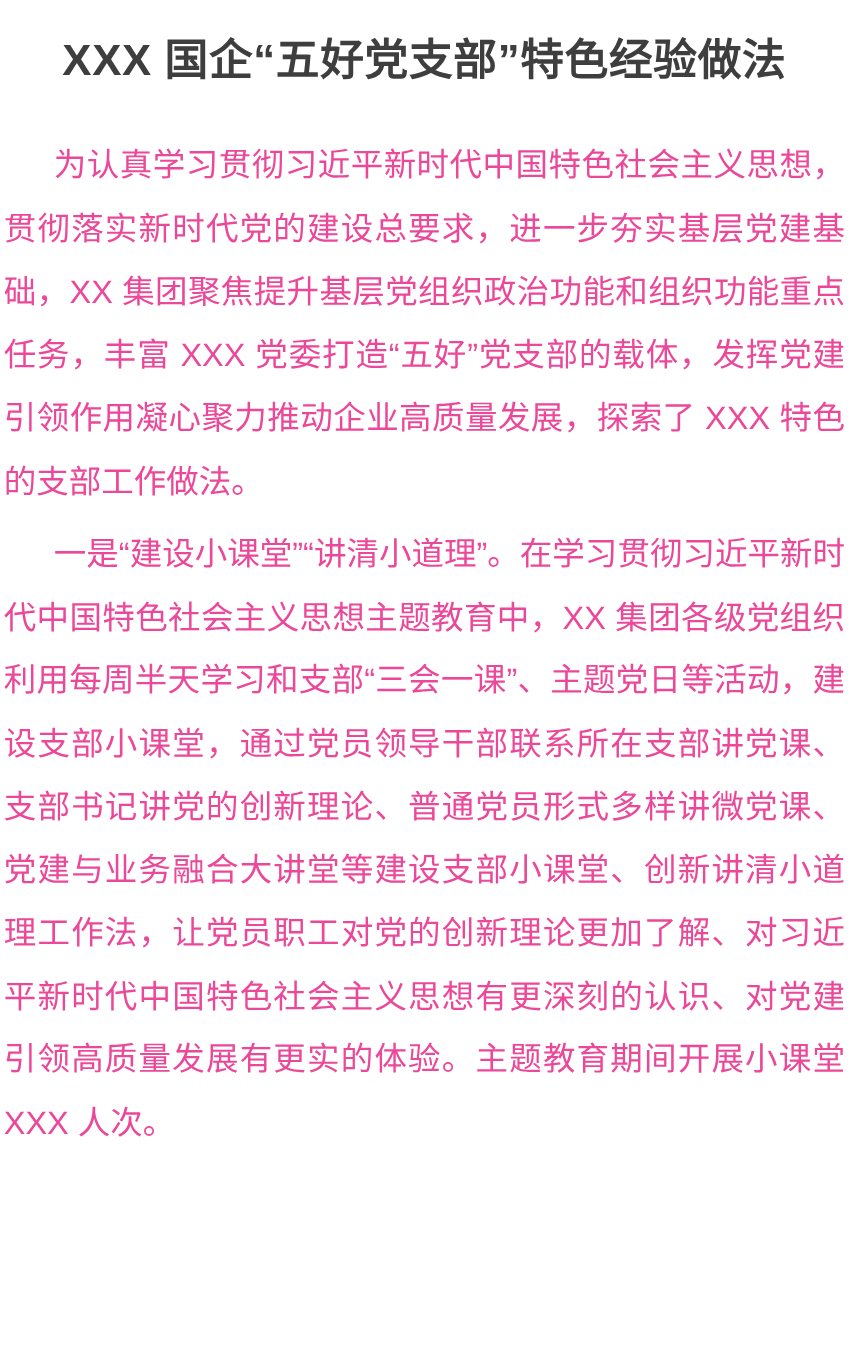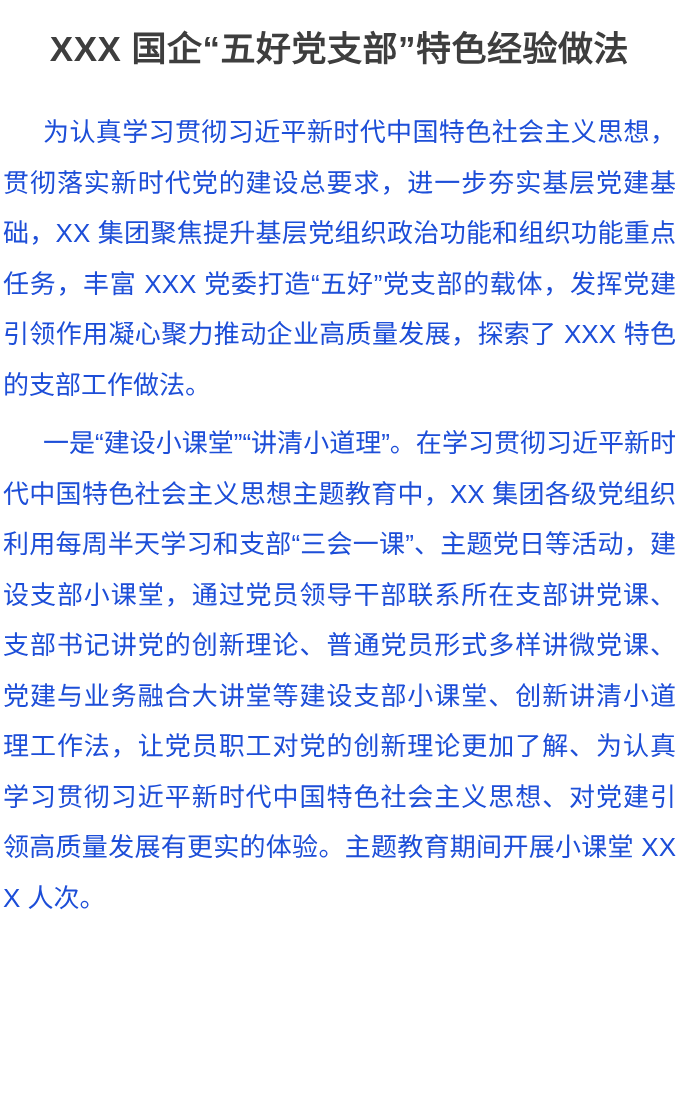--- a/index.html
+++ b/index.html
@@ -29,26 +29,26 @@
     letter-spacing: 0.5px;
   }
   .doc-paragraph {
     margin: 0 0 8px 0;
     font-size: 26px;
     line-height: 50.5px;
     text-align: justify;
     text-justify: inter-ideograph;
     text-indent: 40px;
     word-break: break-all;
-    color: #1d4ed8;
+    color: #ec4899;
   }
 </style>
 </head>
 <body>
 
 <div class="doc">
   <h1 class="doc-title">XXX 国企“五好党支部”特色经验做法</h1>
 
   <p class="doc-paragraph">为认真学习贯彻习近平新时代中国特色社会主义思想，贯彻落实新时代党的建设总要求，进一步夯实基层党建基础，XX 集团聚焦提升基层党组织政治功能和组织功能重点任务，丰富 XXX 党委打造“五好”党支部的载体，发挥党建引领作用凝心聚力推动企业高质量发展，探索了 XXX 特色的支部工作做法。</p>
 
-  <p class="doc-paragraph">一是“建设小课堂”“讲清小道理”。在学习贯彻习近平新时代中国特色社会主义思想主题教育中，XX 集团各级党组织利用每周半天学习和支部“三会一课”、主题党日等活动，建设支部小课堂，通过党员领导干部联系所在支部讲党课、支部书记讲党的创新理论、普通党员形式多样讲微党课、党建与业务融合大讲堂等建设支部小课堂、创新讲清小道理工作法，让党员职工对党的创新理论更加了解、为认真学习贯彻习近平新时代中国特色社会主义思想、对党建引领高质量发展有更实的体验。主题教育期间开展小课堂 XXX 人次。</p>
+  <p class="doc-paragraph">一是“建设小课堂”“讲清小道理”。在学习贯彻习近平新时代中国特色社会主义思想主题教育中，XX 集团各级党组织利用每周半天学习和支部“三会一课”、主题党日等活动，建设支部小课堂，通过党员领导干部联系所在支部讲党课、支部书记讲党的创新理论、普通党员形式多样讲微党课、党建与业务融合大讲堂等建设支部小课堂、创新讲清小道理工作法，让党员职工对党的创新理论更加了解、对习近平新时代中国特色社会主义思想有更深刻的认识、对党建引领高质量发展有更实的体验。主题教育期间开展小课堂 XXX 人次。</p>
 
 </div>
 
 </body></html>

